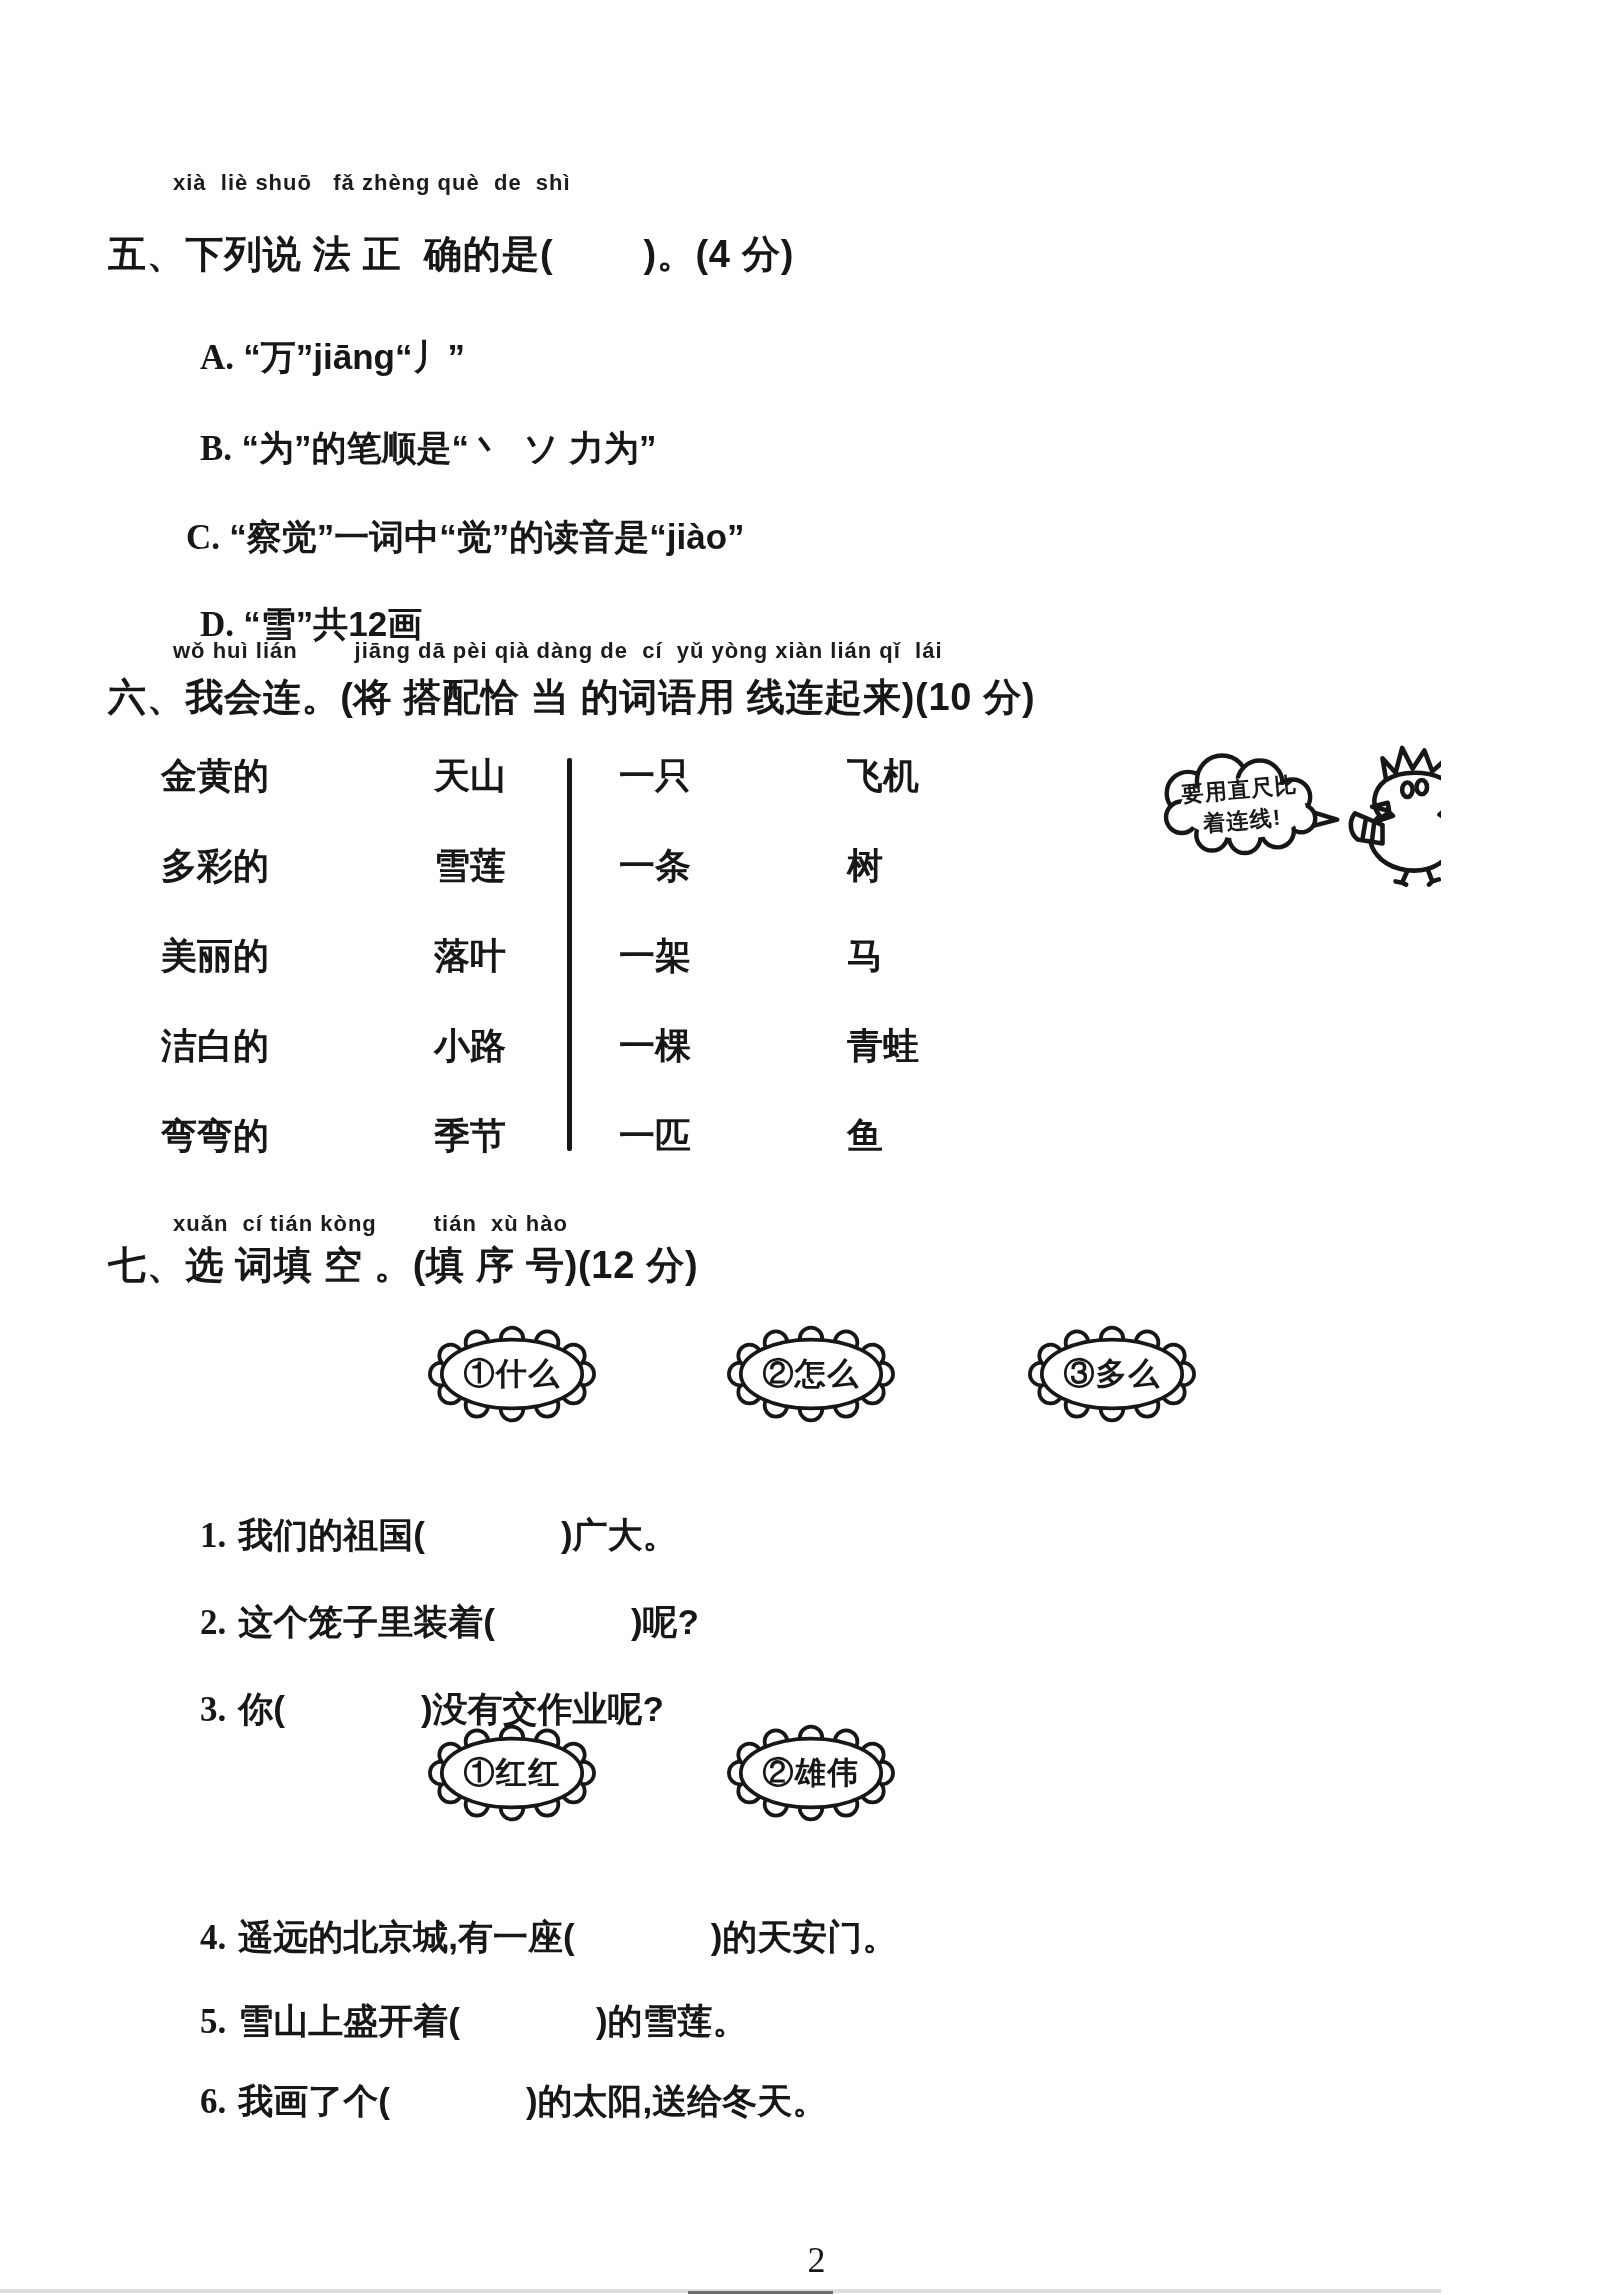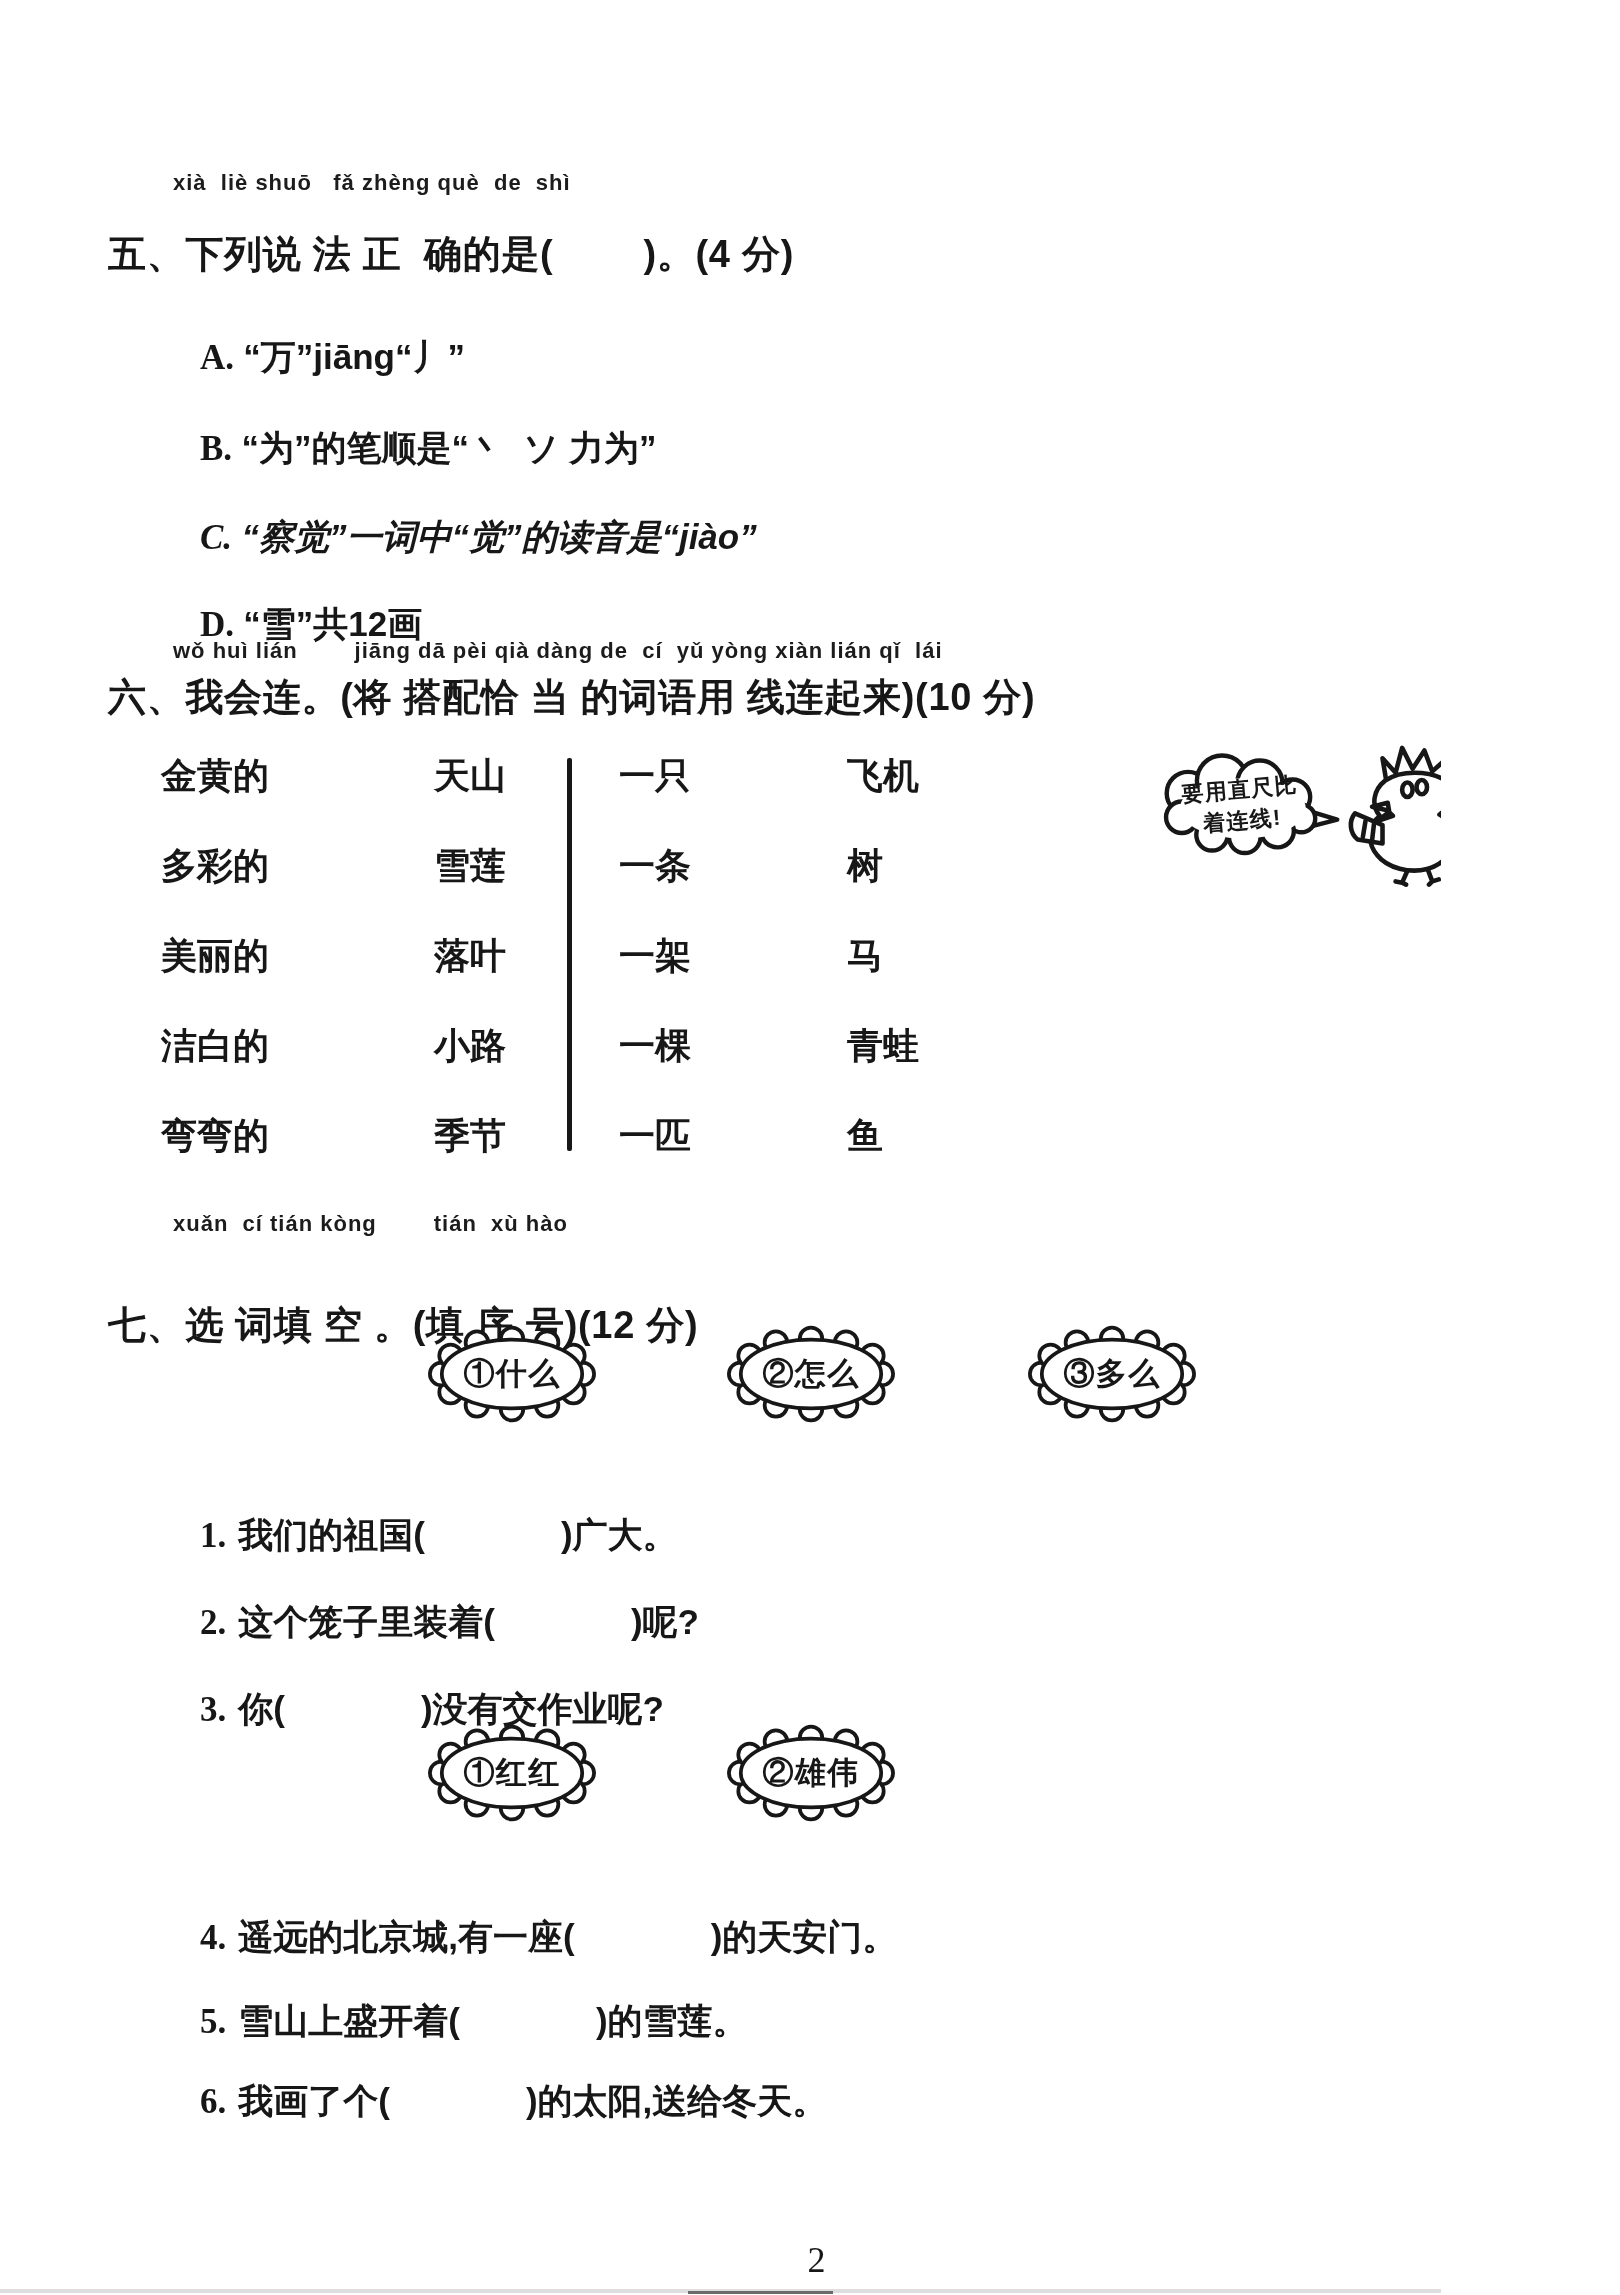--- a/index.html
+++ b/index.html
@@ -81,21 +81,21 @@
 
   <div class="pinyin" style="left:173px; top:170px;">xià  liè shuō   fǎ zhèng què  de  shì</div>
   <div class="heading" style="left:108px; top:204px;margin-top:25px;">五、下列说 法 正  确的是(        )。(4 分)</div>
 
   <div class="option" style="left:161px; top:294px;">
     <span class="opt-label">A.</span><span>“万”jiāng“丿”</span>
   </div>
   <div class="option" style="left:161px; top:385px;">
     <span class="opt-label">B.</span><span>“为”的笔顺是“丶  ソ 力为”</span>
   </div>
-  <div class="option" style="left:161px; top:474px;font-style:italic;">
+  <div class="option" style="left:147px; top:474px;">
     <span class="opt-label">C.</span><span>“察觉”一词中“觉”的读音是“jiào”</span>
   </div>
   <div class="option" style="left:161px; top:561px;">
     <span class="opt-label">D.</span><span>“雪”共12画</span>
   </div>
 
   <div class="pinyin" style="left:173px; top:638px;">wǒ huì lián        jiāng dā pèi qià dàng de  cí  yǔ yòng xiàn lián qǐ  lái</div>
   <div class="heading" style="left:108px; top:672px;text-align:center;">六、我会连。(将 搭配恰 当 的词语用 线连起来)(10 分)</div>
 
   <div class="match-col" style="left:161px; top:757px;">
@@ -161,21 +161,21 @@
       <path d="M68,110 L50,124 L74,116 Z"></path>
       <path d="M58,130 L16,112 C6,124 8,142 20,152 L58,158 Z"></path>
       <path d="M32,124 L28,148 M45,128 L42,154" fill="none"></path>
       <ellipse cx="96" cy="76" rx="8" ry="11" fill="none"></ellipse>
       <ellipse cx="118" cy="72" rx="8" ry="11" fill="none"></ellipse>
       <path d="M95,202 L88,218 M88,218 L78,216 M88,218 L94,221 M128,200 L134,216 M134,216 L144,213 M134,216 L129,221" fill="none"></path>
     </g>
   </svg>
 
   <div class="pinyin" style="left:173px; top:1211px;">xuǎn  cí tián kòng        tián  xù hào</div>
-  <div class="heading" style="left:108px; top:1300px;">七、选 词填 空 。(填 序 号)(12 分)</div>
+  <div class="heading" style="left:108px; top:1240px;">七、选 词填 空 。(填 序 号)(12 分)</div>
 
   <div class="flower" style="left:420px; top:1327px;">
     <svg viewBox="0 0 280 150">
         <use href="#flowerShape"></use>
       </svg>
     <span class="flabel">①什么</span>
   </div>
   <div class="flower" style="left:719px; top:1327px;">
     <svg viewBox="0 0 280 150">
         <use href="#flowerShape"></use>

